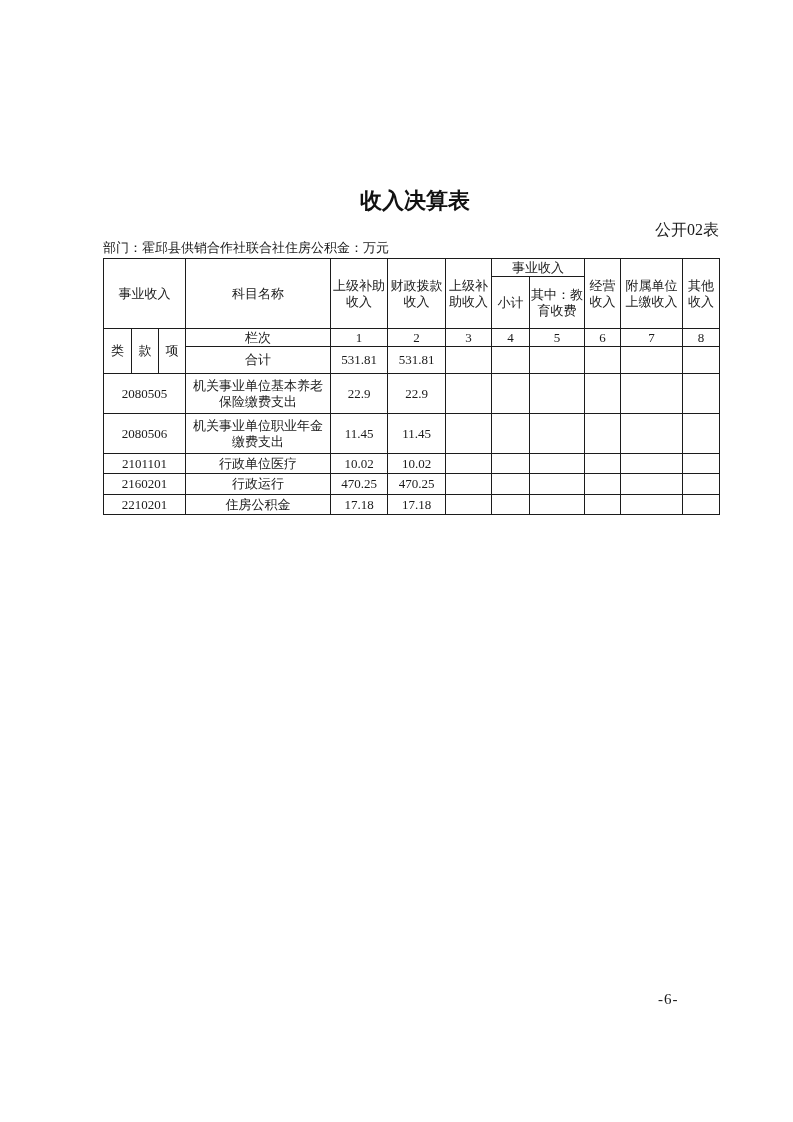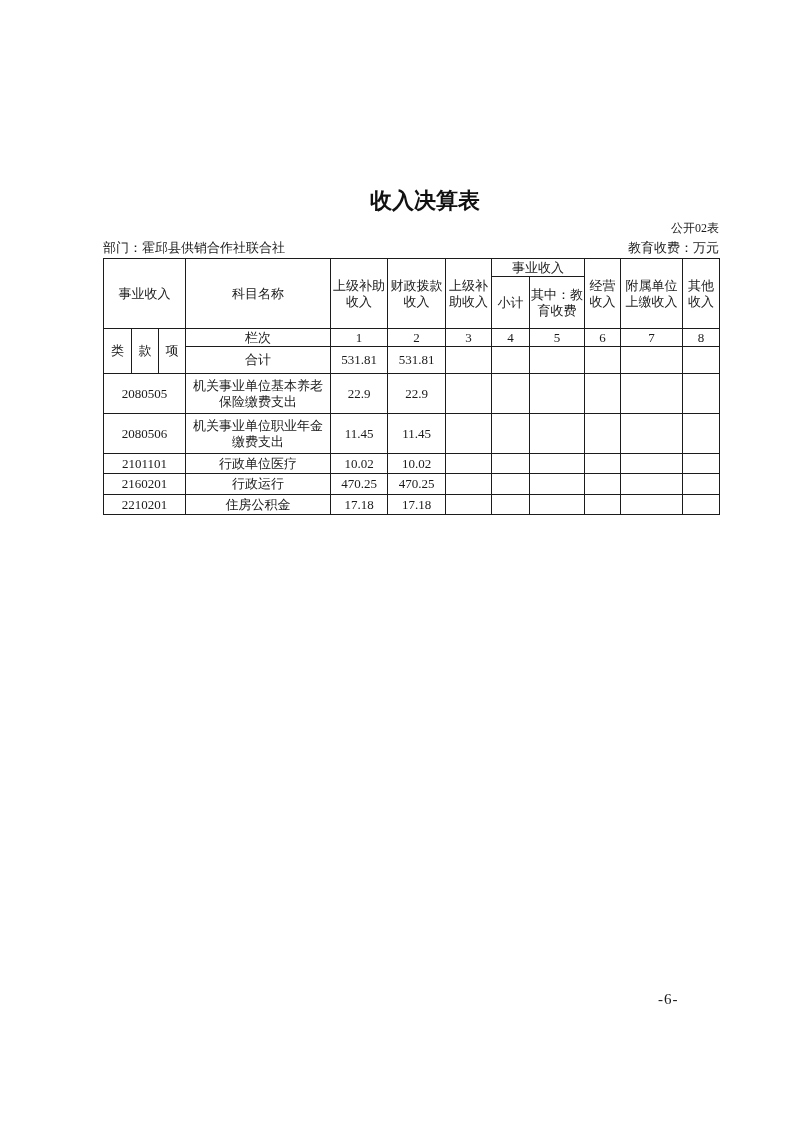--- a/index.html
+++ b/index.html
@@ -7,32 +7,32 @@
     width:793px; height:1122px;
     background:#ffffff;
     position:relative;
     font-family:"Liberation Serif","DejaVu Serif",serif;
     color:#1a1a1a;
     overflow:hidden;
   }
   .page { position:absolute; inset:0; }
 
   .title {
-    position:absolute; top:186px; left:96px; width:658px;
+    position:absolute; top:186px; left:86px; width:658px;
     margin:0; text-align:center;
     font-family:"DejaVu Sans","Liberation Sans",sans-serif;
     font-size:22px; font-weight:bold; color:#111;
   }
   .doc-label {
     position:absolute; top:220px; left:103px; width:616px;
-    text-align:right; font-size:12px;
+    text-align:right; font-size:16px;
   }
   .meta-row {
     position:absolute; top:239px; left:103px; width:616px;
-    display:flex; justify-content:space-between;
+    display:flex; justify-content:flex-start;
     font-size:13px;
   }
   .meta-row .dept { font-weight:normal; }
 
   table.income {
     position:absolute; top:258px; left:103px;
     width:616px; border-collapse:collapse; table-layout:fixed;
     font-size:13px;
   }
   table.income th, table.income td {
@@ -71,21 +71,21 @@
 <body>
 
 <div class="page">
 
   <h1 class="title">收入决算表</h1>
 
   <div class="doc-label">公开02表</div>
 
   <div class="meta-row">
     <span class="dept">部门：霍邱县供销合作社联合社</span>
-    <span class="unit">教育收费：万元</span>
+    <span class="unit">住房公积金：万元</span>
   </div>
 
   <table class="income">
     <colgroup>
       <col style="width:28px">
         <col style="width:27px">
         <col style="width:27px">
       <col style="width:145px">
       <col style="width:57px">
         <col style="width:58px">

